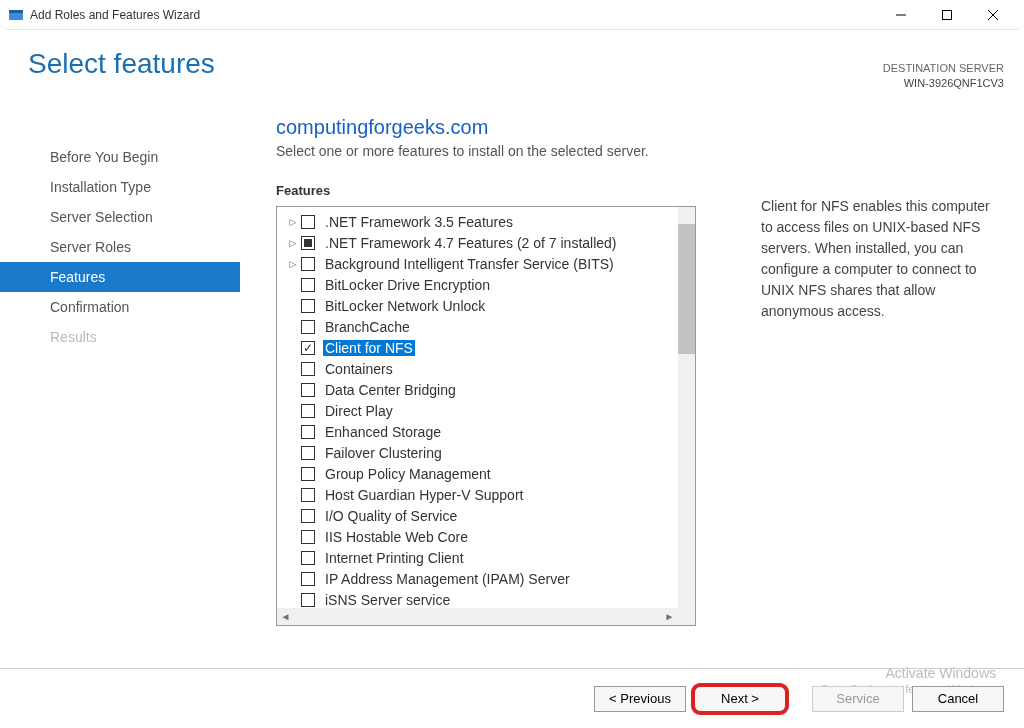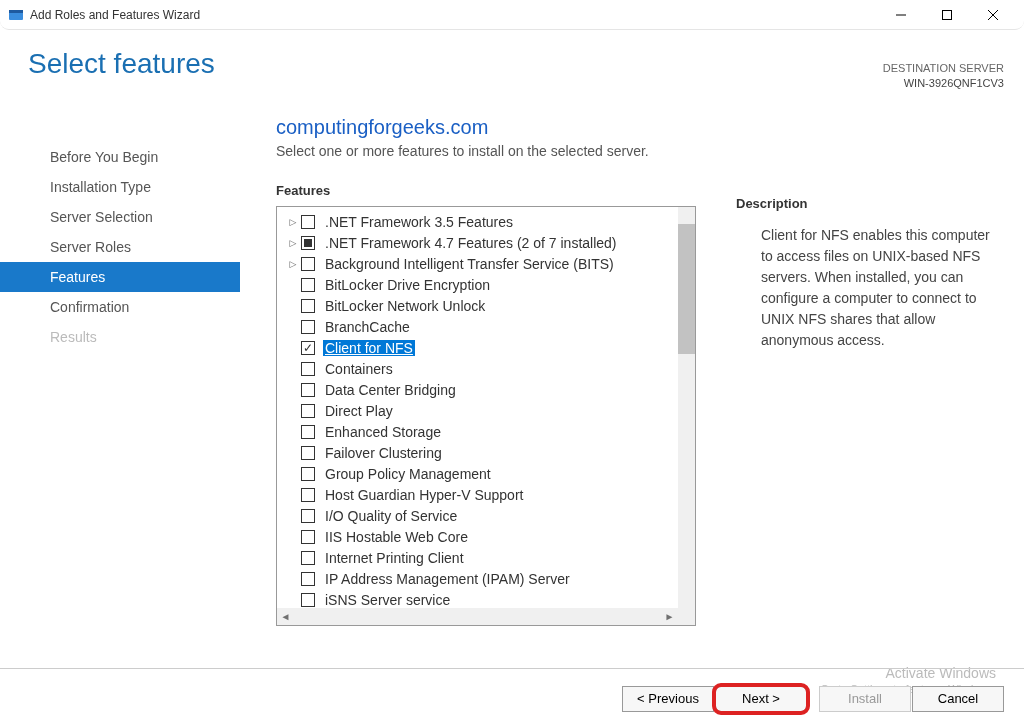--- a/index.html
+++ b/index.html
@@ -27,31 +27,31 @@
   .features-label { font-weight: 600; font-size: 13px; margin-bottom: 8px; }
   .features-box { border: 1px solid #999; height: 420px; position: relative; background: #fff; }
   .features-scroll { position: absolute; top: 0; left: 0; right: 17px; bottom: 17px; overflow: hidden; padding: 4px 0; }
   .feature-item { display: flex; align-items: center; height: 21px; padding-left: 10px; font-size: 14px; white-space: nowrap; }
   .expander { width: 12px; height: 12px; display: inline-flex; align-items: center; justify-content: center; margin-right: 2px; color: #666; font-size: 9px; }
   .expander.empty { visibility: hidden; }
   .checkbox { width: 14px; height: 14px; border: 1px solid #333; margin-right: 8px; display: inline-flex; align-items: center; justify-content: center; background: #fff; }
   .checkbox.checked::after { content: "✓"; font-size: 12px; line-height: 1; }
   .checkbox.partial::after { content: ""; display: block; width: 8px; height: 8px; background: #333; }
   .feature-label { padding: 0 2px; }
-  .feature-label.selected { background: #0078d7; color: #fff; text-decoration: underline; }
+  .feature-label.selected { background: #0078d7; color: #fff; }
   .vscrollbar { position: absolute; right: 0; top: 0; bottom: 17px; width: 17px; background: #f0f0f0; }
   .vscroll-thumb { position: absolute; left: 0; right: 0; top: 17px; height: 130px; background: #c2c2c2; }
   .hscrollbar { position: absolute; left: 0; right: 17px; bottom: 0; height: 17px; background: #f0f0f0; display: flex; align-items: center; }
   .hscroll-arrow { width: 17px; height: 17px; display: flex; align-items: center; justify-content: center; color: #707070; font-size: 10px; }
   .hscroll-track { flex: 1; height: 17px; }
   .scroll-corner { position: absolute; right: 0; bottom: 0; width: 17px; height: 17px; background: #f0f0f0; }
   .main-right { width: 260px; padding-top: 80px; }
   .desc-label { font-weight: 600; font-size: 13px; margin-bottom: 14px; }
   .desc-text { font-size: 14px; color: #444; line-height: 1.5; margin-left: 25px; }
-  .footer { position: absolute; left: 0; right: 0; bottom: 0; height: 60px; border-top: 1px solid #ccc; display: flex; align-items: center; justify-content: flex-end; padding-right: 20px; gap: 1px; }
+  .footer { position: absolute; left: 0; right: 0; bottom: 0; height: 60px; border-top: 1px solid #ccc; display: flex; align-items: center; justify-content: flex-end; padding-right: 20px; gap: 8px; }
   .btn { height: 26px; min-width: 92px; border: 1px solid #999; background: #f7f7f7; font-size: 13px; cursor: pointer; }
   .btn:disabled { color: #999; border-color: #ccc; }
   .btn.highlight { outline: 4px solid #d22; outline-offset: -1px; border-radius: 6px; }
   .activate-watermark { position: absolute; right: 28px; bottom: 32px; text-align: right; color: #bbb; font-size: 14px; line-height: 1.3; pointer-events: none; }
   .activate-watermark .sub { font-size: 11px; }
 </style>
 </head>
 <body>
 
 <div class="titlebar">
@@ -210,30 +210,29 @@
         <div class="hscrollbar">
           <div class="hscroll-arrow">◄</div>
           <div class="hscroll-track"></div>
           <div class="hscroll-arrow">►</div>
         </div>
         <div class="scroll-corner"></div>
       </div>
     </div>
 
     <div class="main-right">
-      <div class="desc-label">Description</div>
       <div class="desc-text">Client for NFS enables this computer to access files on UNIX-based NFS servers. When installed, you can configure a computer to connect to UNIX NFS shares that allow anonymous access.</div>
     </div>
   </div>
 </div>
 
 <div class="activate-watermark">
   <div>Activate Windows</div>
   <div class="sub">Go to Settings to features Windows.</div>
 </div>
 
 <div class="footer">
   <button class="btn">&lt; Previous</button>
   <button class="btn highlight">Next &gt;</button>
   <span style="width:10px"></span>
-  <button class="btn" disabled="">Install</button>
+  <button class="btn" disabled="">Service</button>
   <button class="btn">Cancel</button>
 </div>
 
 </body></html>

